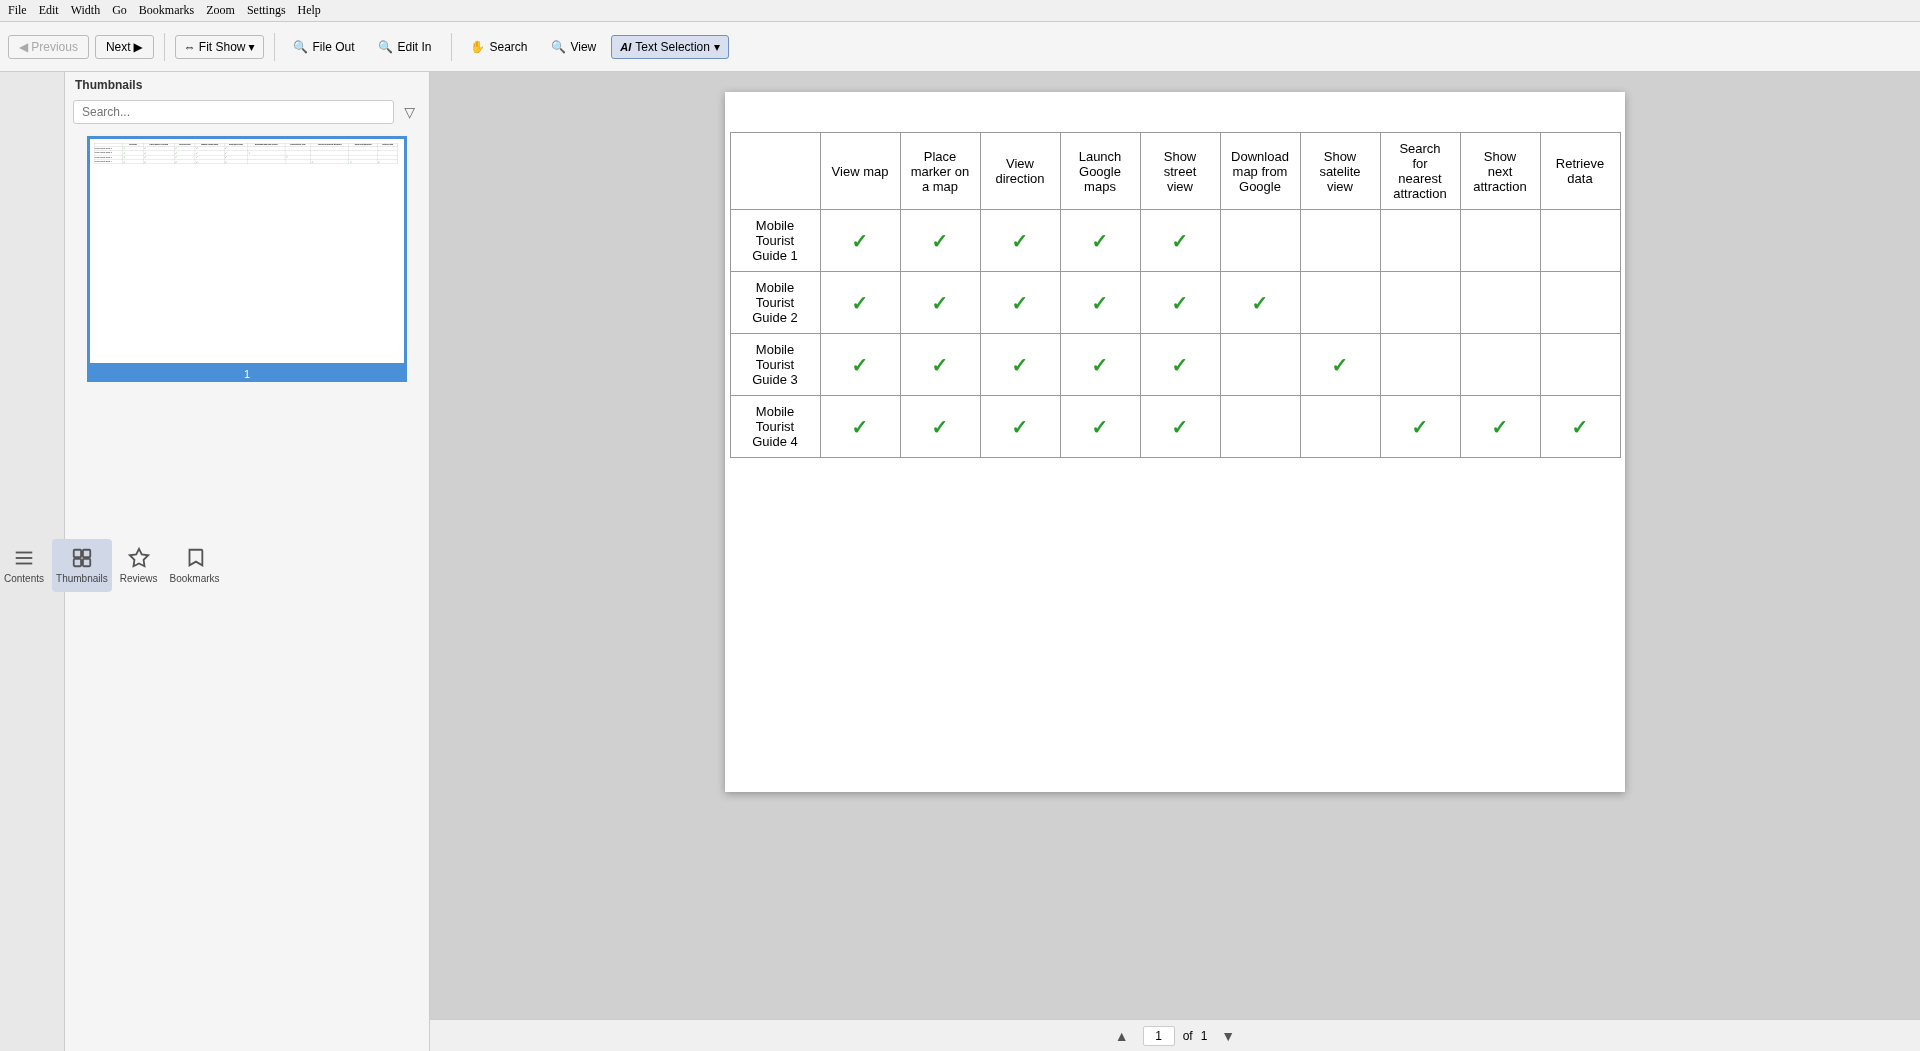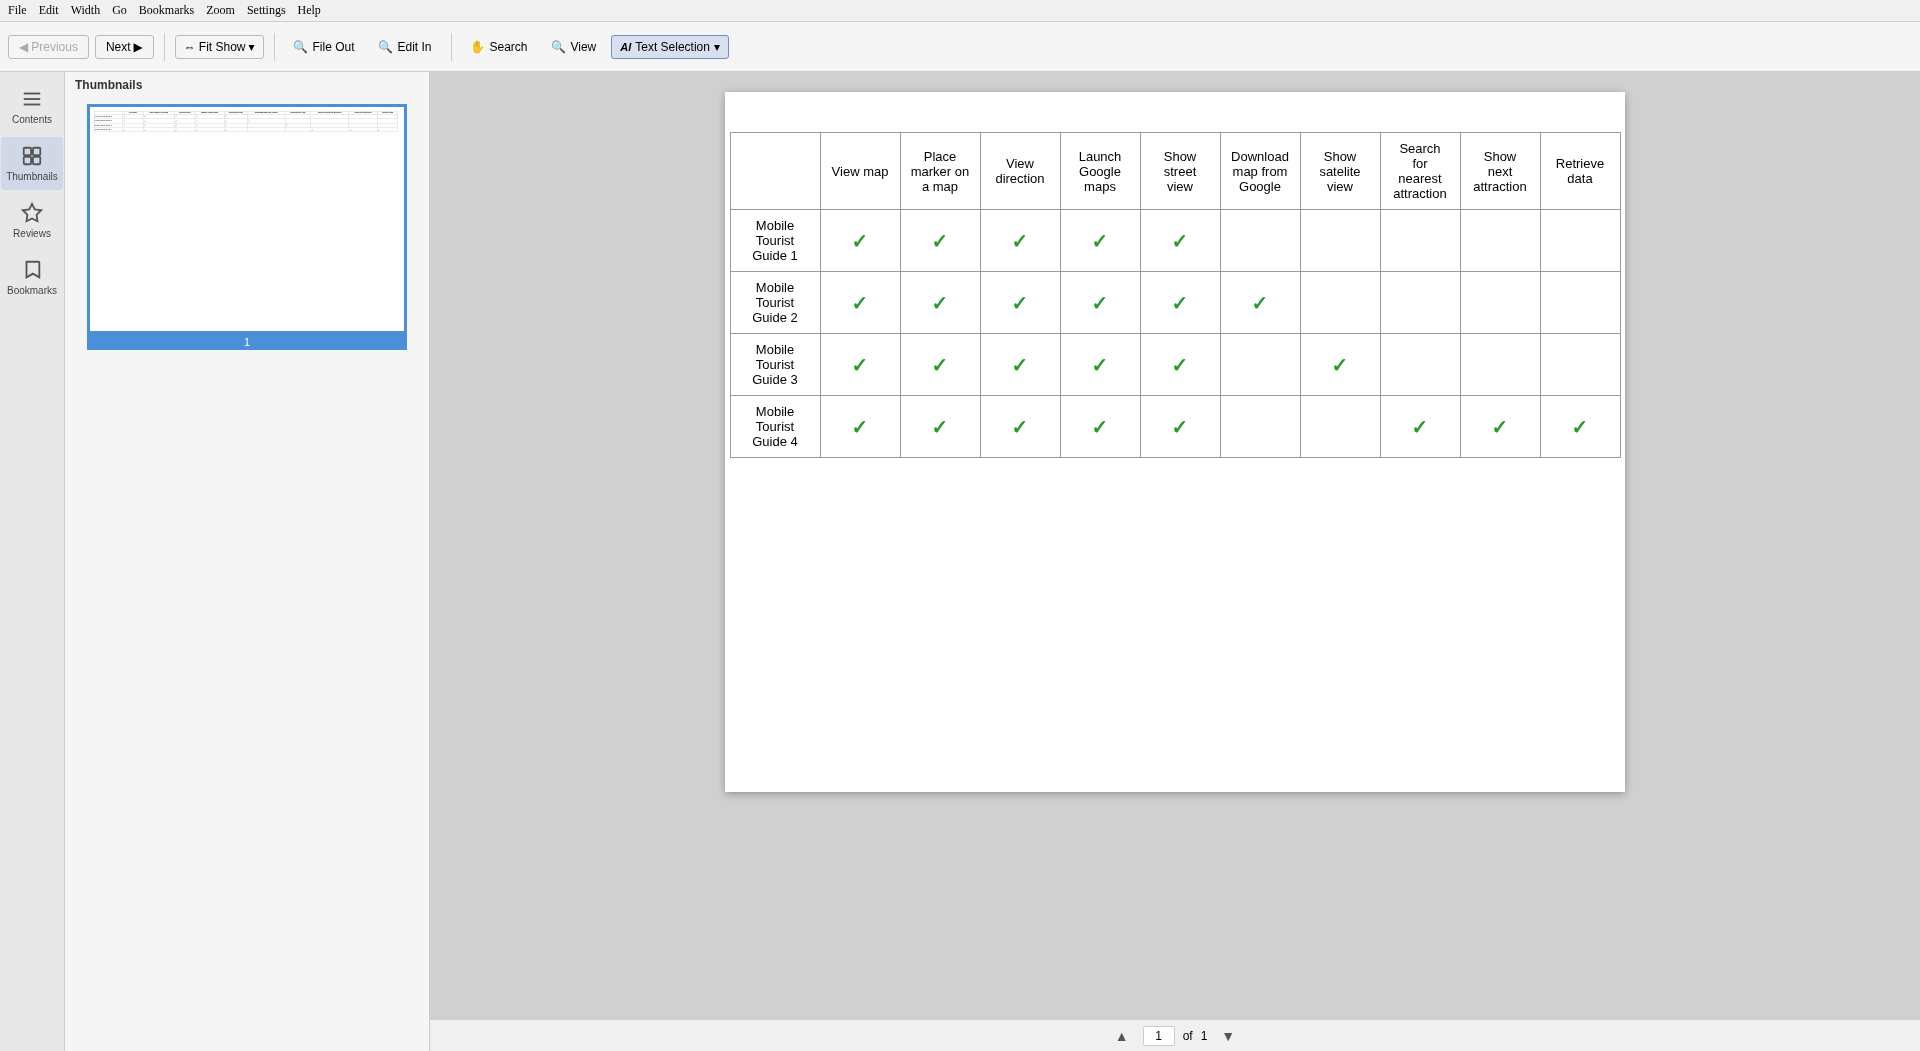--- a/index.html
+++ b/index.html
@@ -49,21 +49,21 @@
     .main-layout {
       display: flex; height: calc(1051px - 72px);
     }
 
     
     .sidebar {
       width: 430px; background: #f5f5f5; border-right: 1px solid #ccc;
       display: flex; flex-direction: column;
     }
     .sidebar-tabs {
-      display: flex; flex-direction: column; width: 65px;
+      display: flex; flex-direction: row; width: 65px;
       background: #e8e8e8; border-right: 1px solid #ccc;
       align-items: center; padding-top: 8px; gap: 4px;
     }
     .sidebar-tab {
       display: flex; flex-direction: column; align-items: center;
       padding: 8px 4px; cursor: pointer; width: 62px;
       border-radius: 4px; font-size: 10px; color: #444; gap: 4px;
     }
     .sidebar-tab.active { background: #d0d8e8; }
     .sidebar-tab svg { width: 22px; height: 22px; }
@@ -243,20 +243,24 @@
         <div class="sidebar-tab">
           <svg viewBox="0 0 24 24" fill="none" stroke="#555" stroke-width="2">
             <path d="M5 3h14a1 1 0 011 1v16l-7-4-7 4V4a1 1 0 011-1z"></path>
           </svg>
           <span>Bookmarks</span>
         </div>
       </div>
 
       <div class="sidebar-content">
         <div class="sidebar-title">Thumbnails</div>
+        <div class="search-bar">
+          <input class="search-input" type="text" placeholder="Search..." style="">
+          <button class="filter-btn">▽</button>
+        </div>
 
         <div class="thumbnail-area">
           <div class="thumbnail-item">
             <div class="thumbnail-frame">
 
               <div style="background: white; width: 100%; height: 100%; display: flex; align-items: center; justify-content: center; padding: 4px;">
                 <div style="transform: scale(0.19); transform-origin: top left; position: absolute; top: 4px; left: 4px; width: 1700px;">
                   <table style="border-collapse: collapse; font-size: 11px; background: white; width: 1600px;">
                     <thead>
                       <tr>

